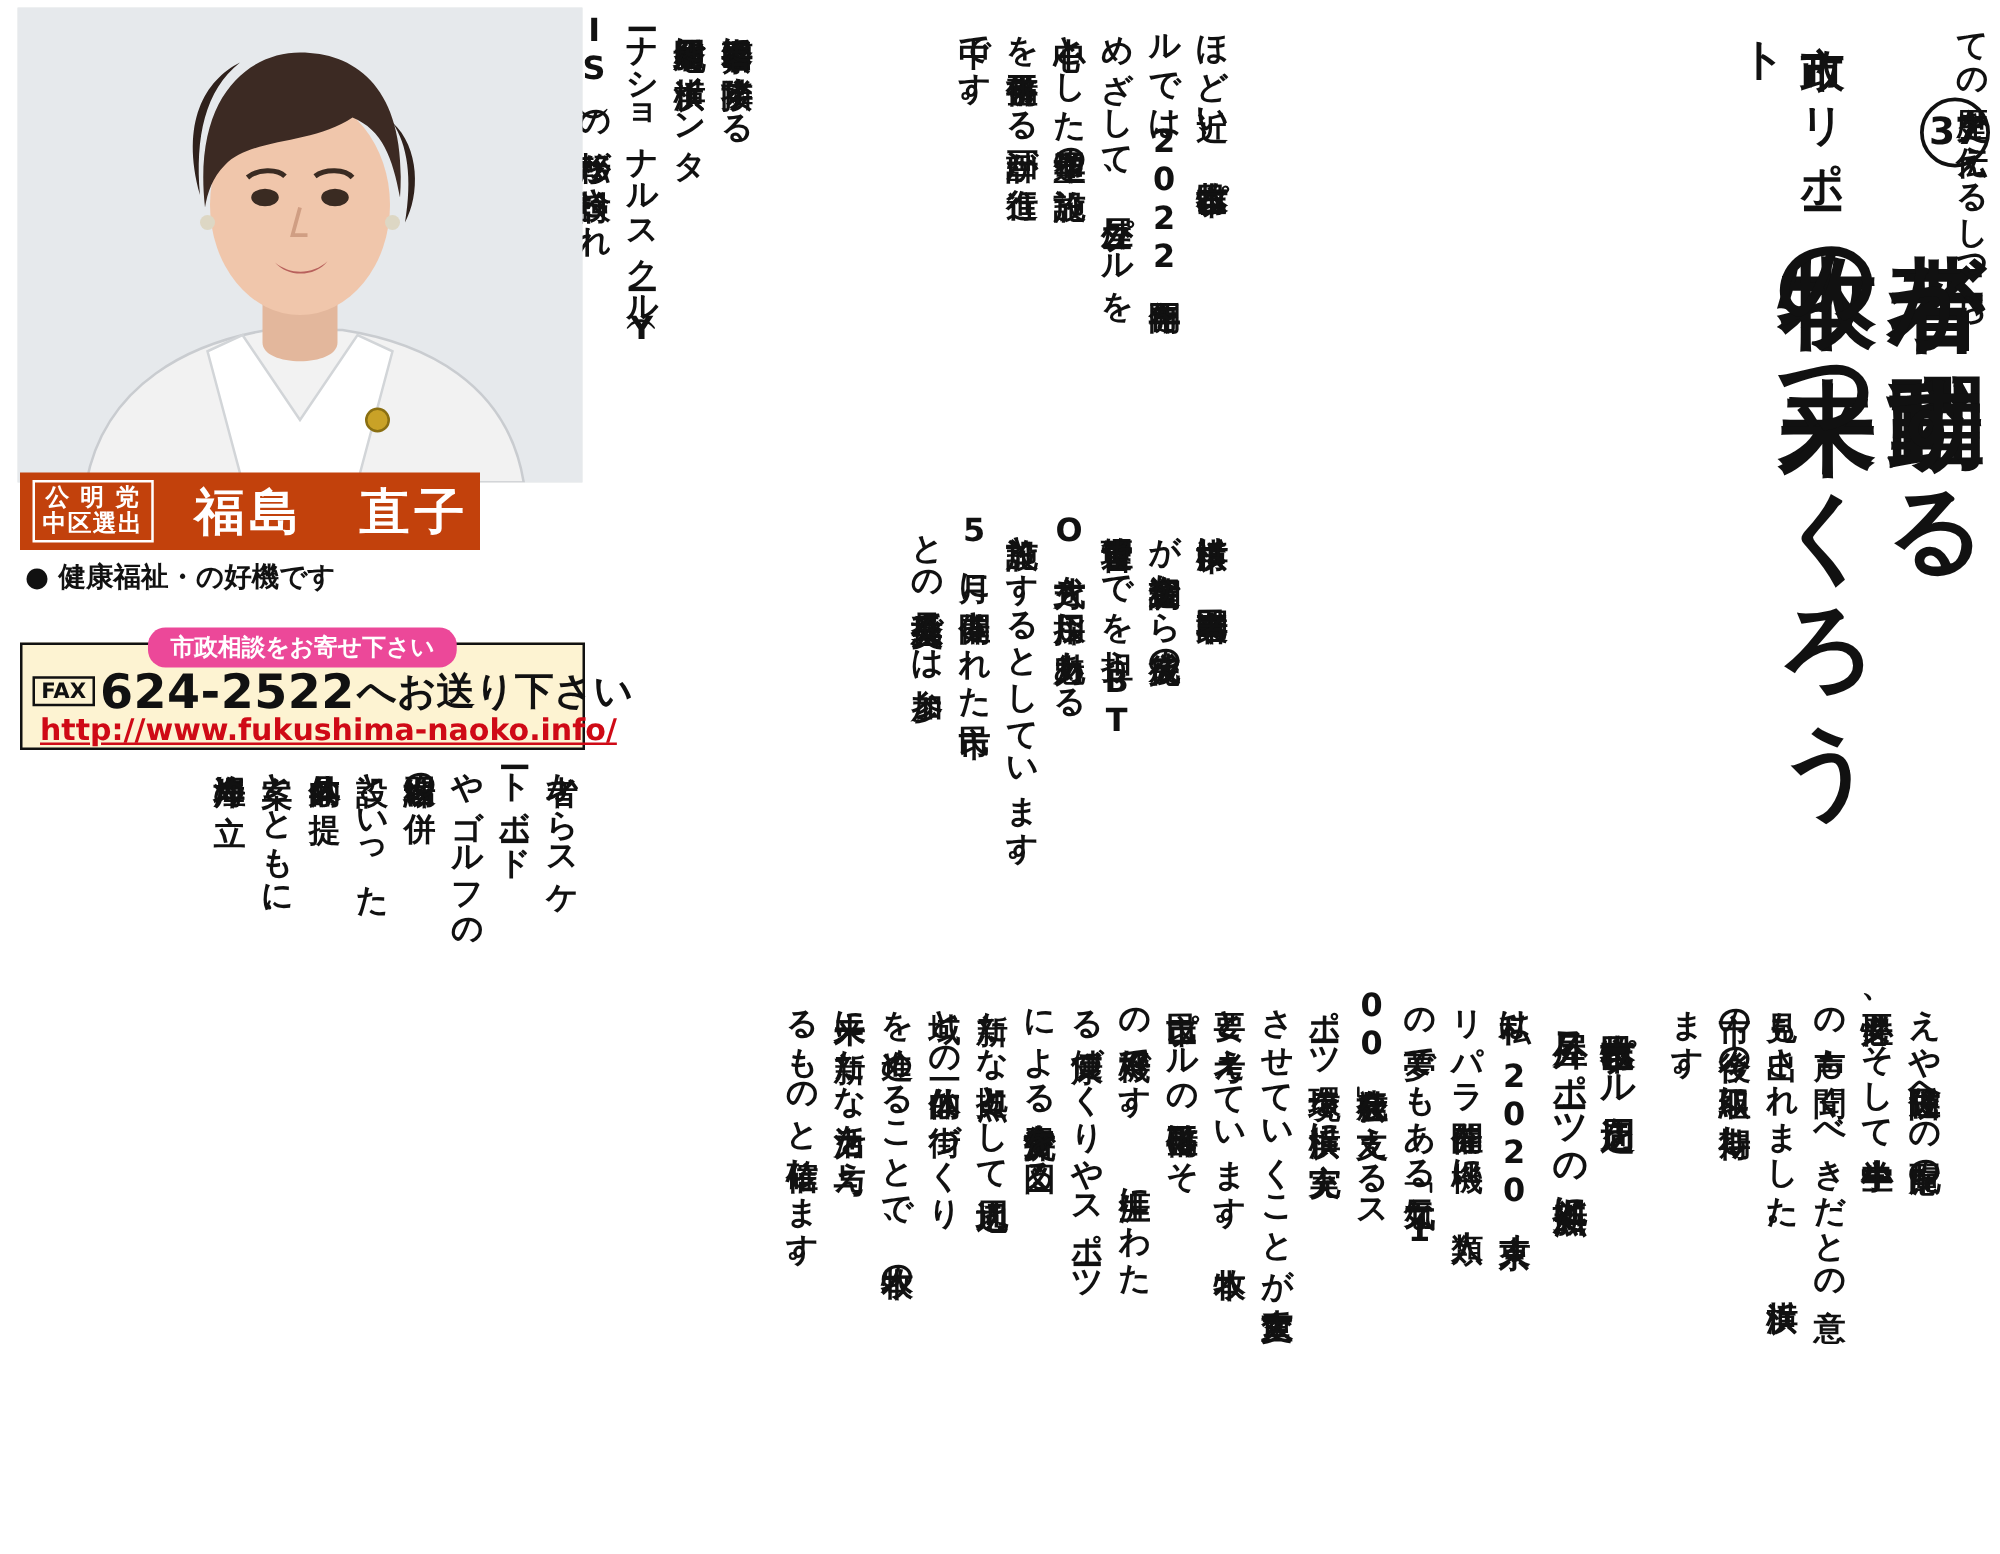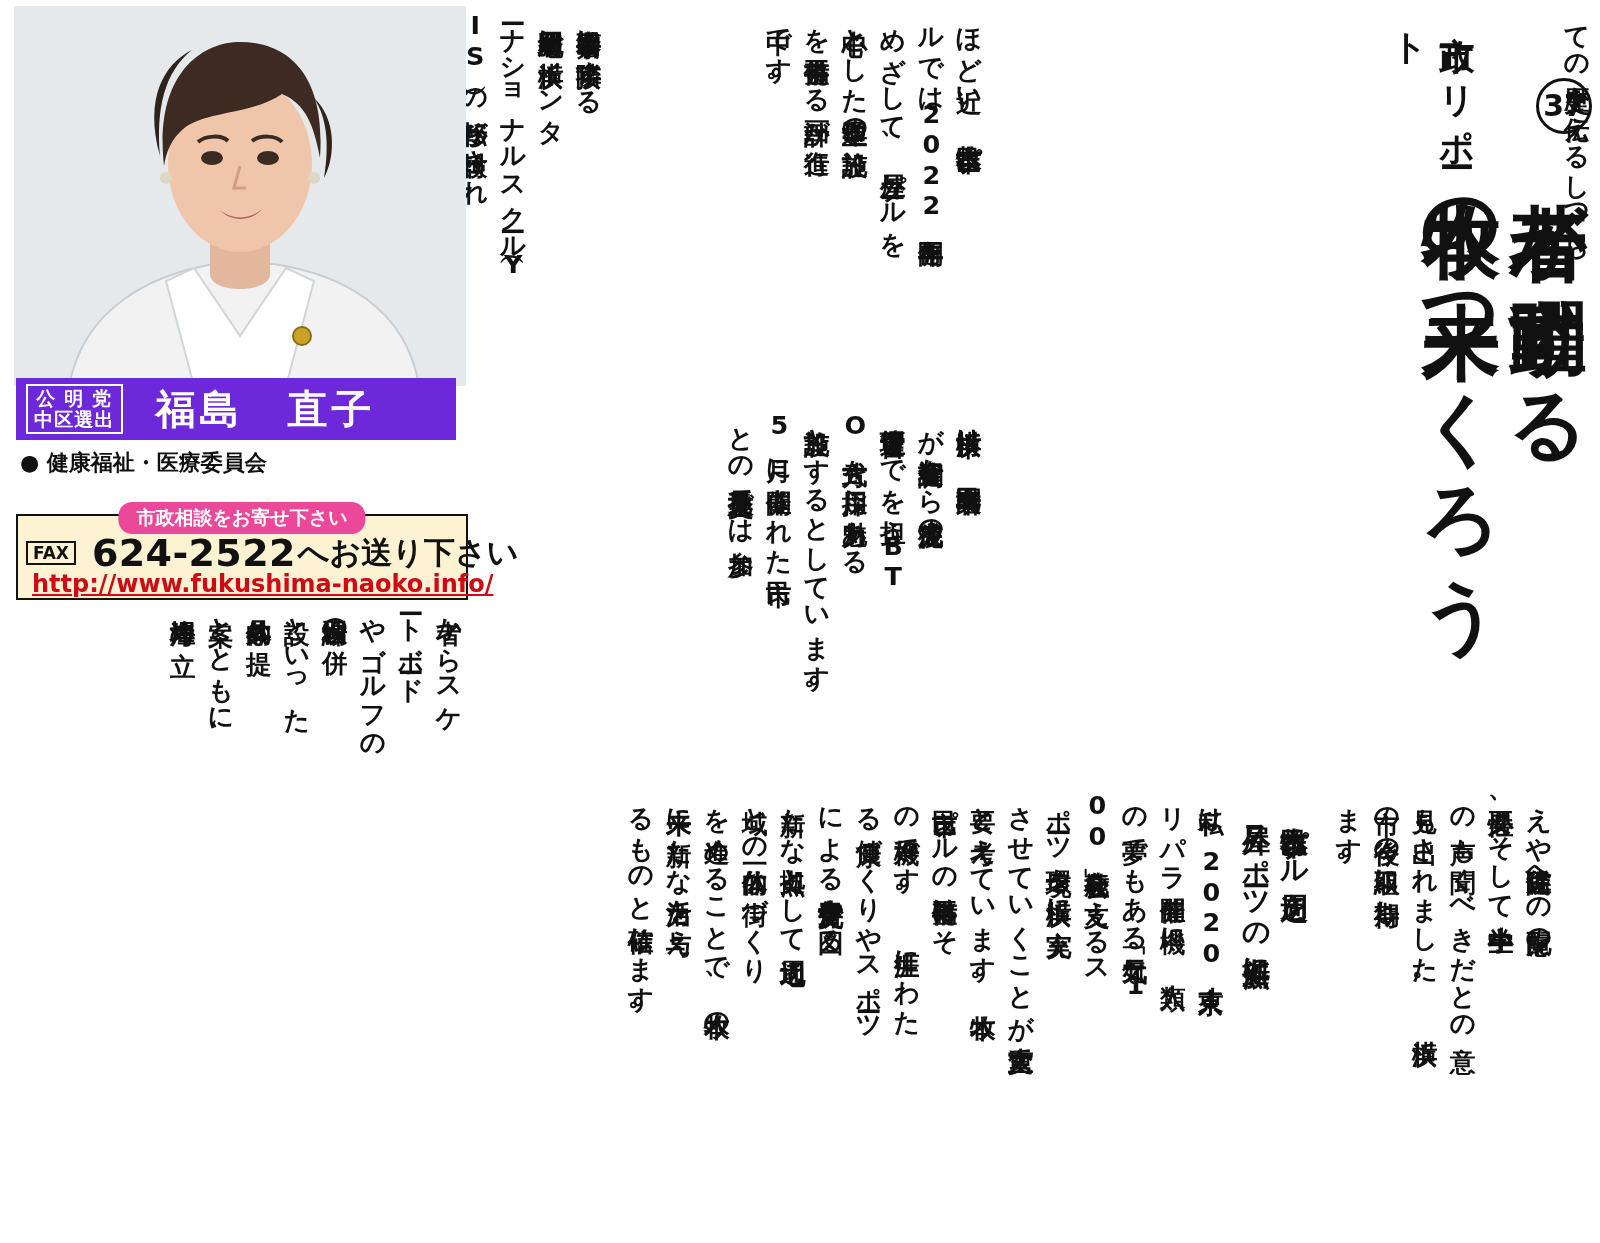--- a/index.html
+++ b/index.html
@@ -90,22 +90,22 @@
     position:absolute;
     left:0;top:0;
     width:452px;height:380px;
     overflow:hidden;
     background:#dfe3e6;
   }
   .photo svg{display:block;}
   .name-bar{
     position:absolute;
     left:2px;top:372px;
-    width:440px;height:62px;
-    background:#6d28d9;
+    width:368px;height:62px;
+    background:#c2410c;
     display:flex;align-items:center;
   }
   .party-box{
     margin-left:10px;
     background:#ffffff00;
     color:#fff;
     border:2px solid #fff;
     padding:2px 6px;
     font-size:19px;
     font-weight:bold;
@@ -152,21 +152,21 @@
     position:absolute;
     left:8px;top:16px;
     display:flex;align-items:center;
     white-space:nowrap;
   }
   .fax-tag{
     border:2px solid #111;
     font-size:17px;
     font-weight:bold;
     padding:1px 5px;
-    margin-right:16px;
+    margin-right:4px;
     line-height:1.1;
   }
   .fax-num{
     font-size:38px;
     font-weight:bold;
     letter-spacing:0.01em;
     line-height:1;
   }
   .fax-suffix{
     font-size:31px;font-weight:bold;margin-left:2px;
@@ -422,21 +422,21 @@
       </svg>
     </div>
 
     <div class="name-bar">
       <div class="party-box" style="white-space:pre-line">公 明 党
 中区選出</div>
       <div class="name-text">福島　直子</div>
     </div>
 
     <div class="committees">
-      <div>● 健康福祉・医療委員会</div>
+      <div>● 健康福祉・の好機です</div>
     </div>
 
     <div class="contact">
       <div class="consult-pill">市政相談をお寄せ下さい</div>
       <div class="fax-row">
         <span class="fax-tag">FAX</span>
         <span class="fax-num">624-2522</span>
         <span class="fax-suffix">へお送り下さい</span>
       </div>
       <a class="url" href="#">http://www.fukushima-naoko.info/</a>

